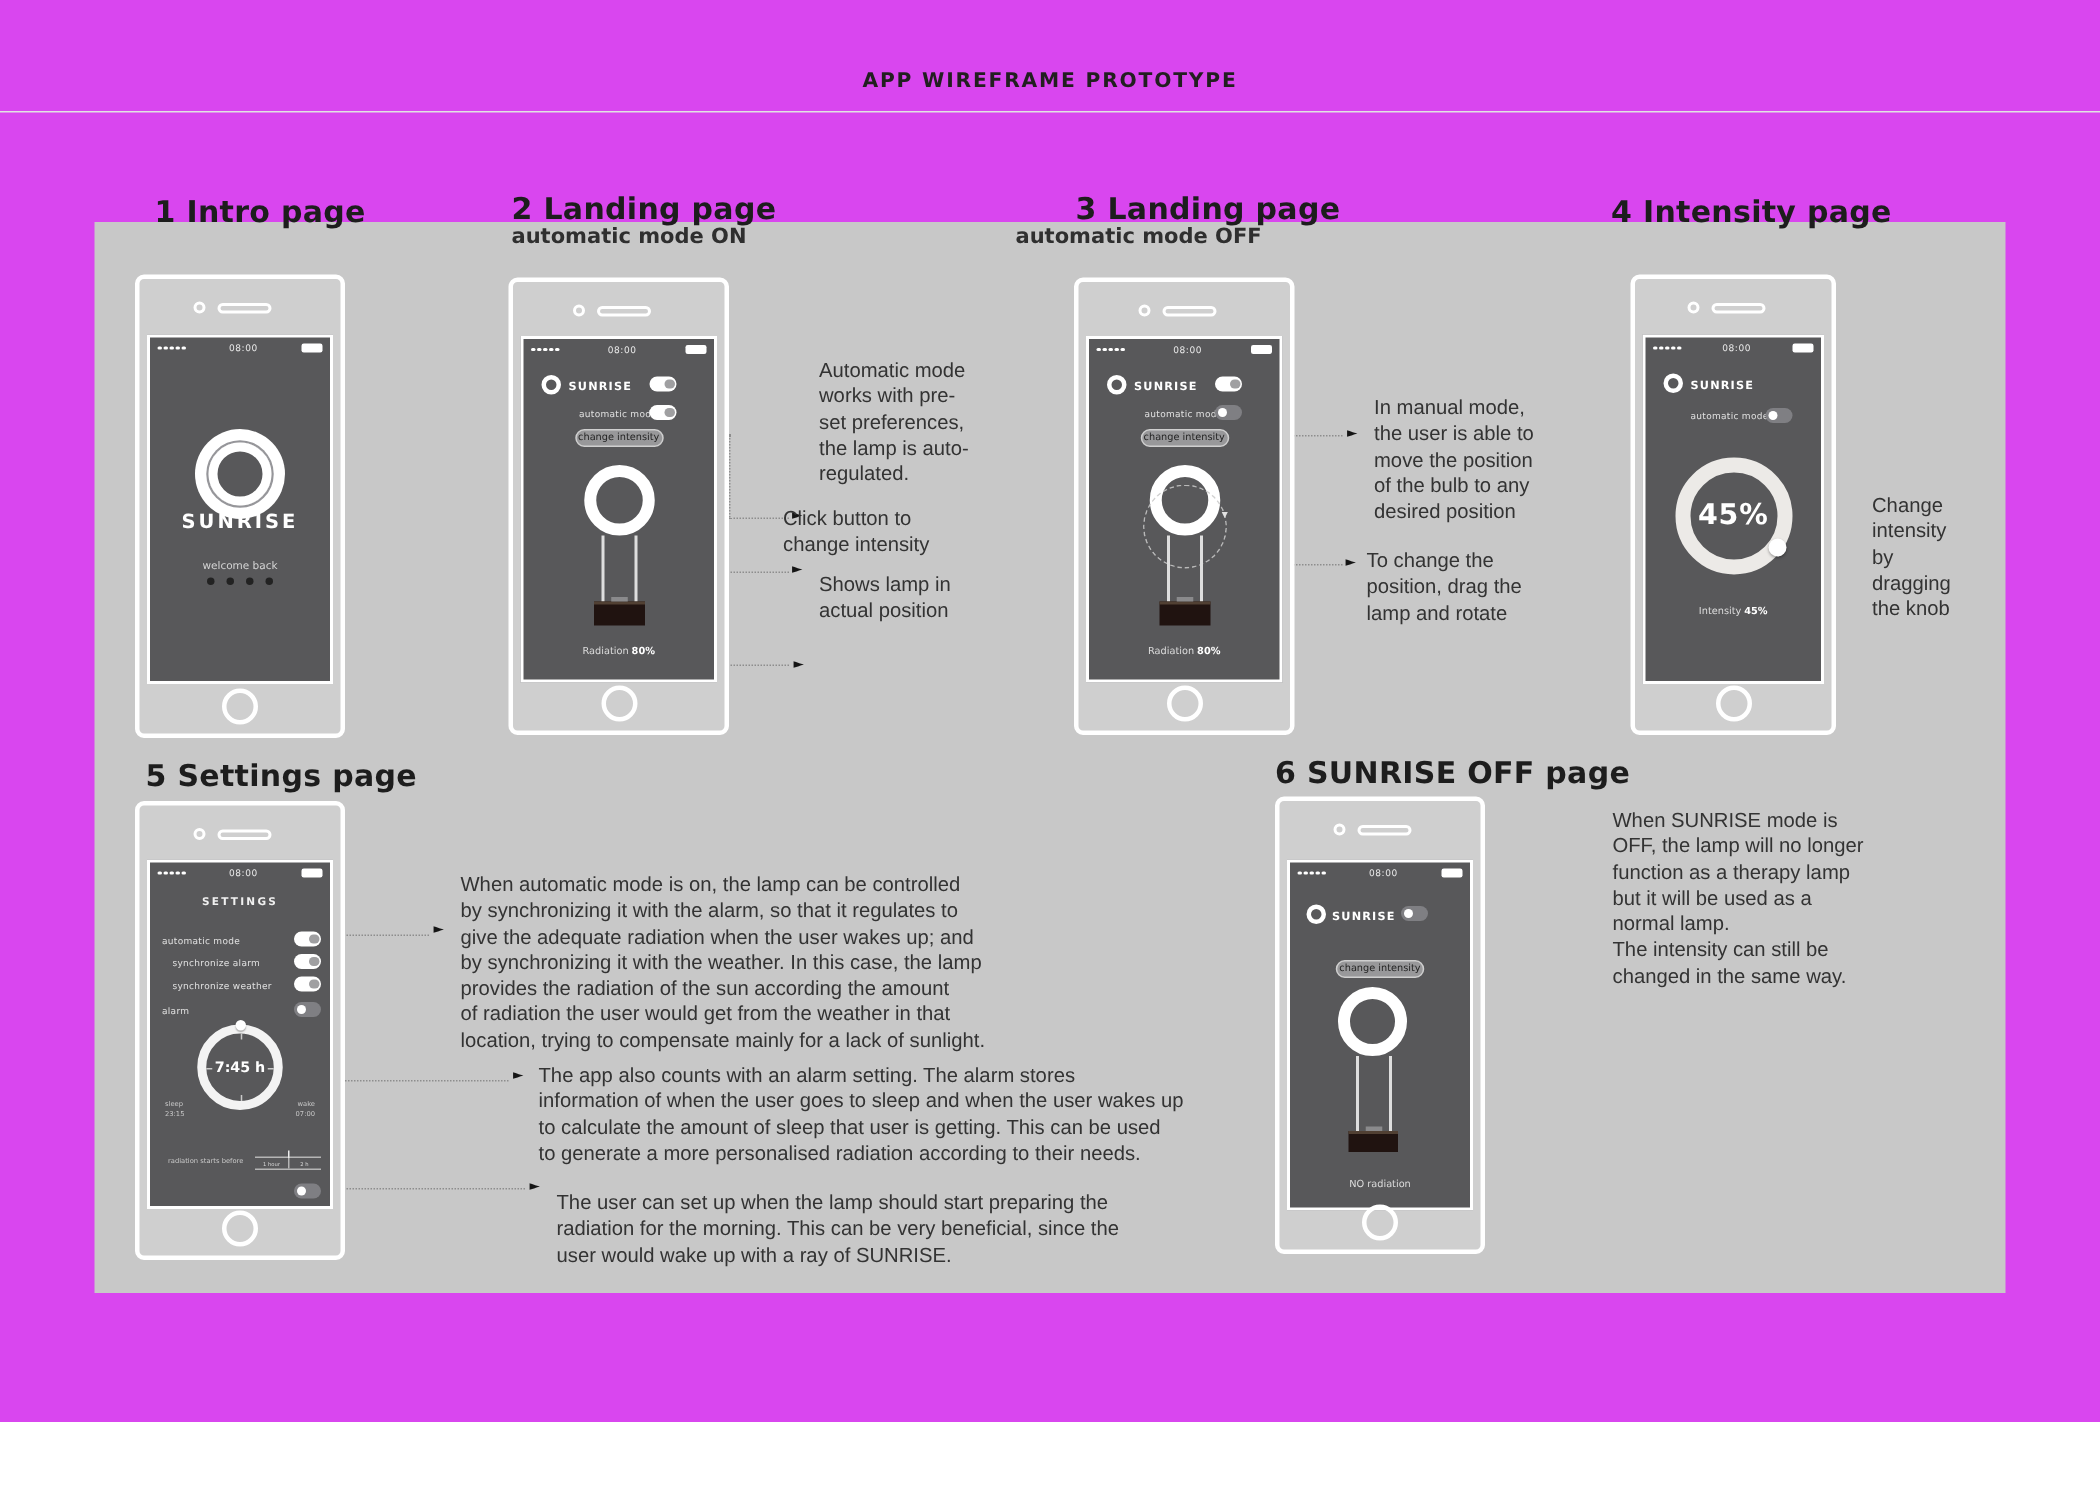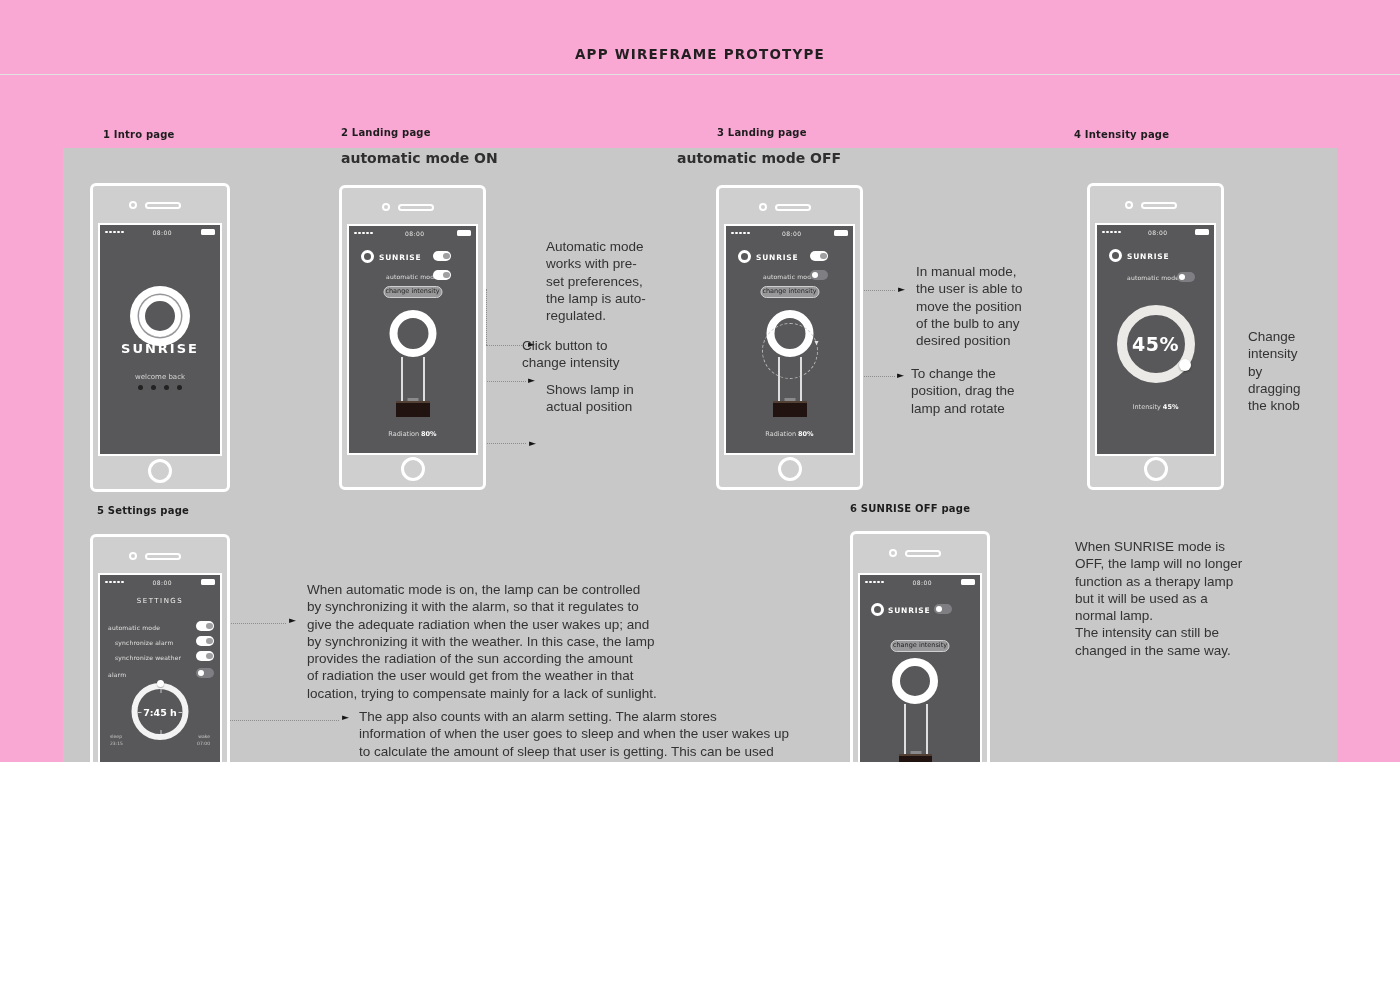--- a/index.html
+++ b/index.html
@@ -1,27 +1,27 @@
 <!DOCTYPE html>
 <html><head>
 <meta charset="utf-8">
 <style>
   * { box-sizing: border-box; margin:0; padding:0; }
   html,body { background:#ffffff; }
-  #stage { position:relative; width:1400px; height:762px; background:#f9a8d4; overflow:hidden;
+  #stage { position:relative; width:1400px; height:948px; background:#d946ef; overflow:hidden;
            font-family:"DejaVu Sans", sans-serif;padding-left:24px; }
 
   
   .page-title { position:absolute; top:46px; left:0; width:100%; text-align:center;
                 font-size:13.5px; font-weight:bold; letter-spacing:1.2px; color:#221f20; }
   .top-rule { position:absolute; top:74px; left:0; width:100%; border-top:1px solid #e2e2e2; }
   .panel { position:absolute; left:63px; top:148px; width:1274px; height:714px; background:#c8c8c8; }
 
   
-  .h-label { position:absolute; font-size:10px; font-weight:bold; color:#1d1d1d; letter-spacing:.2px; }
+  .h-label { position:absolute; font-size:20px; font-weight:bold; color:#1d1d1d; letter-spacing:.2px; }
   .h-sub   { position:absolute; font-size:14px; color:#2f2f2f;font-weight:bold; }
   #h1{left:103px;top:129px} #h2{left:341px;top:127px} #h2s{left:341px;top:150px}
   #h3{left:717px;top:127px} #h3s{left:677px;top:150px}
   #h4{left:1074px;top:129px} #h5{left:97px;top:505px} #h6{left:850px;top:503px}
 
   
   .phone { position:absolute; border:3px solid #fff; border-radius:6px; background:#cfcfcf; }
   #phone1{left:90px;top:183px;width:140px;height:309px}
   #phone2{left:339px;top:185px;width:147px;height:305px}
   #phone3{left:716px;top:185px;width:147px;height:305px}
@@ -104,21 +104,21 @@
   .p4s .auto-label{left:30px;top:49px} .p4s .tog-auto{left:80px;top:47px}
   .dial4 { left:50%; transform:translateX(-50%); top:80px; width:78px; height:78px;
            border:10px solid #eceae7; border-radius:50%; }
   .dial4 .dval { position:absolute; left:-10px; right:-10px; top:50%; transform:translateY(-52%);
                  text-align:center; font-size:19px; font-weight:bold; color:#fff; letter-spacing:.5px; }
   .dial4 .knob { position:absolute; right:-6px; bottom:2px; width:12px; height:12px;
                  background:#fff; border-radius:50%; box-shadow:0 1px 2px rgba(0,0,0,.35); }
   .p4s .caption{top:178px}
 
   
-  .p5s .stitle { left:0; right:0; top:22px; text-align:center; font-size:7px; font-weight:normal;
+  .p5s .stitle { left:0; right:0; top:22px; text-align:center; font-size:7px; font-weight:bold;
                  color:#f0f0f0; letter-spacing:1.5px; }
   .p5s .r1l{left:8px;top:49px}  .p5s .r1t{right:6px;top:46px}
   .p5s .r2l{left:15px;top:64px} .p5s .r2t{right:6px;top:61px}
   .p5s .r3l{left:15px;top:79px} .p5s .r3t{right:6px;top:76px}
   .p5s .r4l{left:8px;top:96px}  .p5s .r4t{right:6px;top:93px}
   .dial5 { left:50%; transform:translateX(-50%); top:108px; width:57px; height:57px;
            border:6px solid #f3f3f3; border-radius:50%; }
   .dial5 .dval { position:absolute; left:-6px; right:-6px; top:50%; transform:translateY(-50%);
                  text-align:center; font-size:9.5px; font-weight:bold; color:#fff; }
   .dial5 .knob { position:absolute; left:50%; top:-9px; transform:translateX(-50%);
@@ -440,20 +440,23 @@
 by synchronizing it with the weather. In this case, the lamp
 provides the radiation of the sun according the amount
 of radiation the user would get from the weather in that
 location, trying to compensate mainly for a lack of sunlight.</div>
   <span class="arr" id="arrD2">►</span>
   <div class="note" id="noteD2">The app also counts with an alarm setting. The alarm stores
 information of when the user goes to sleep and when the user wakes up
 to calculate the amount of sleep that user is getting. This can be used
 to generate a more personalised radiation according to their needs.</div>
   <span class="arr" id="arrD3">►</span>
+  <div class="note" id="noteD3">The user can set up when the lamp should start preparing the
+radiation for the morning. This can be very beneficial, since the
+user would wake up with a ray of SUNRISE.</div>
 
   <div class="note" id="noteE">When SUNRISE mode is
 OFF, the lamp will no longer
 function as a therapy lamp
 but it will be used as a
 normal lamp.
 The intensity can still be
 changed in the same way.</div>
 
 </div>

